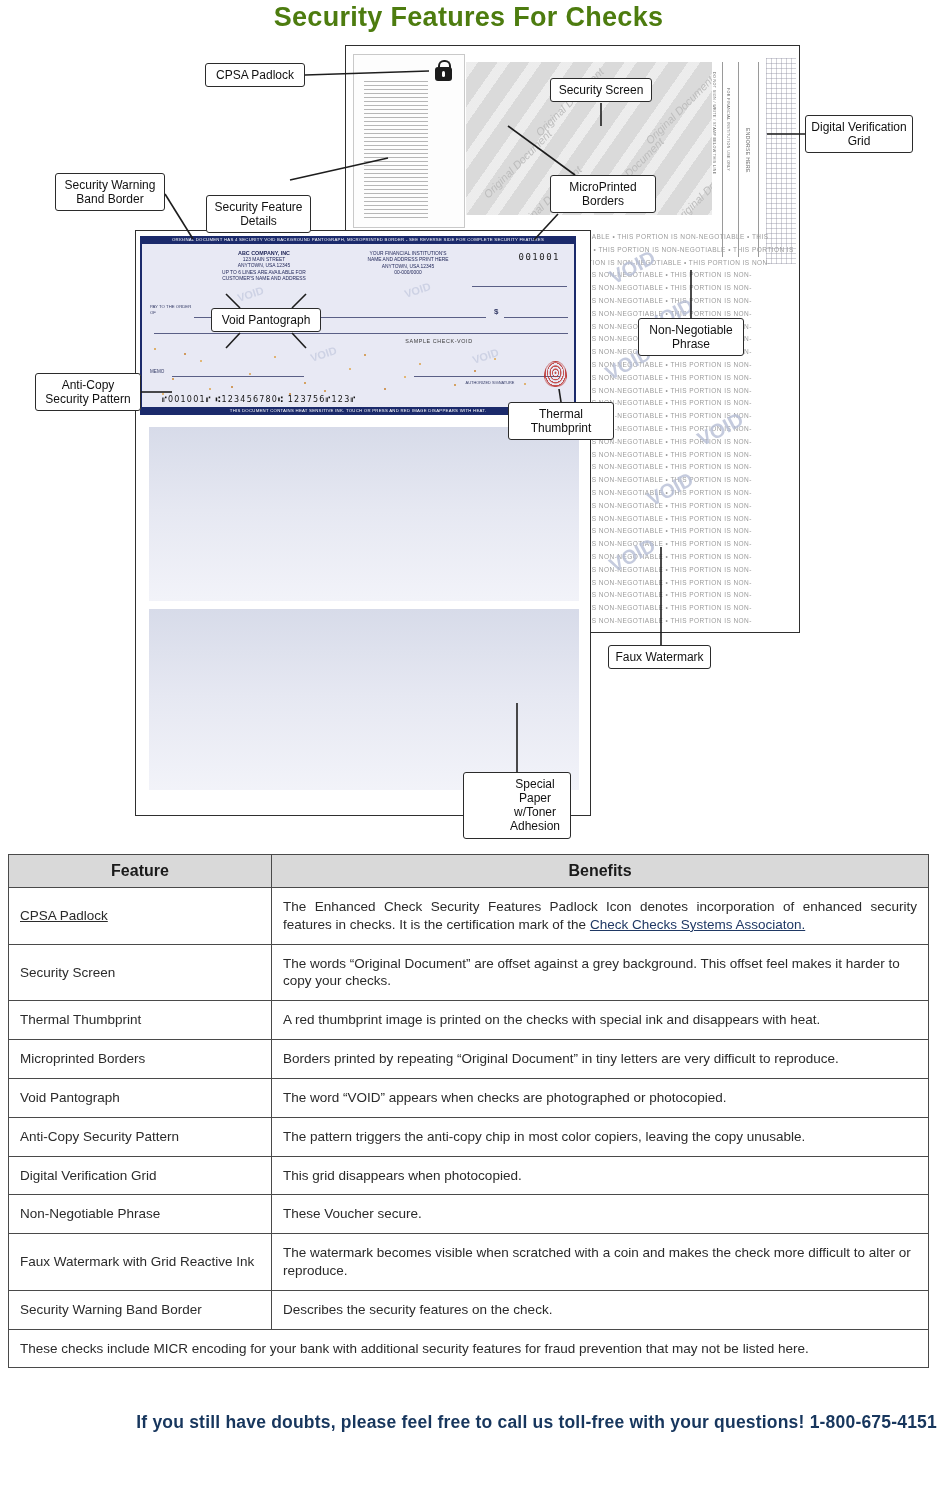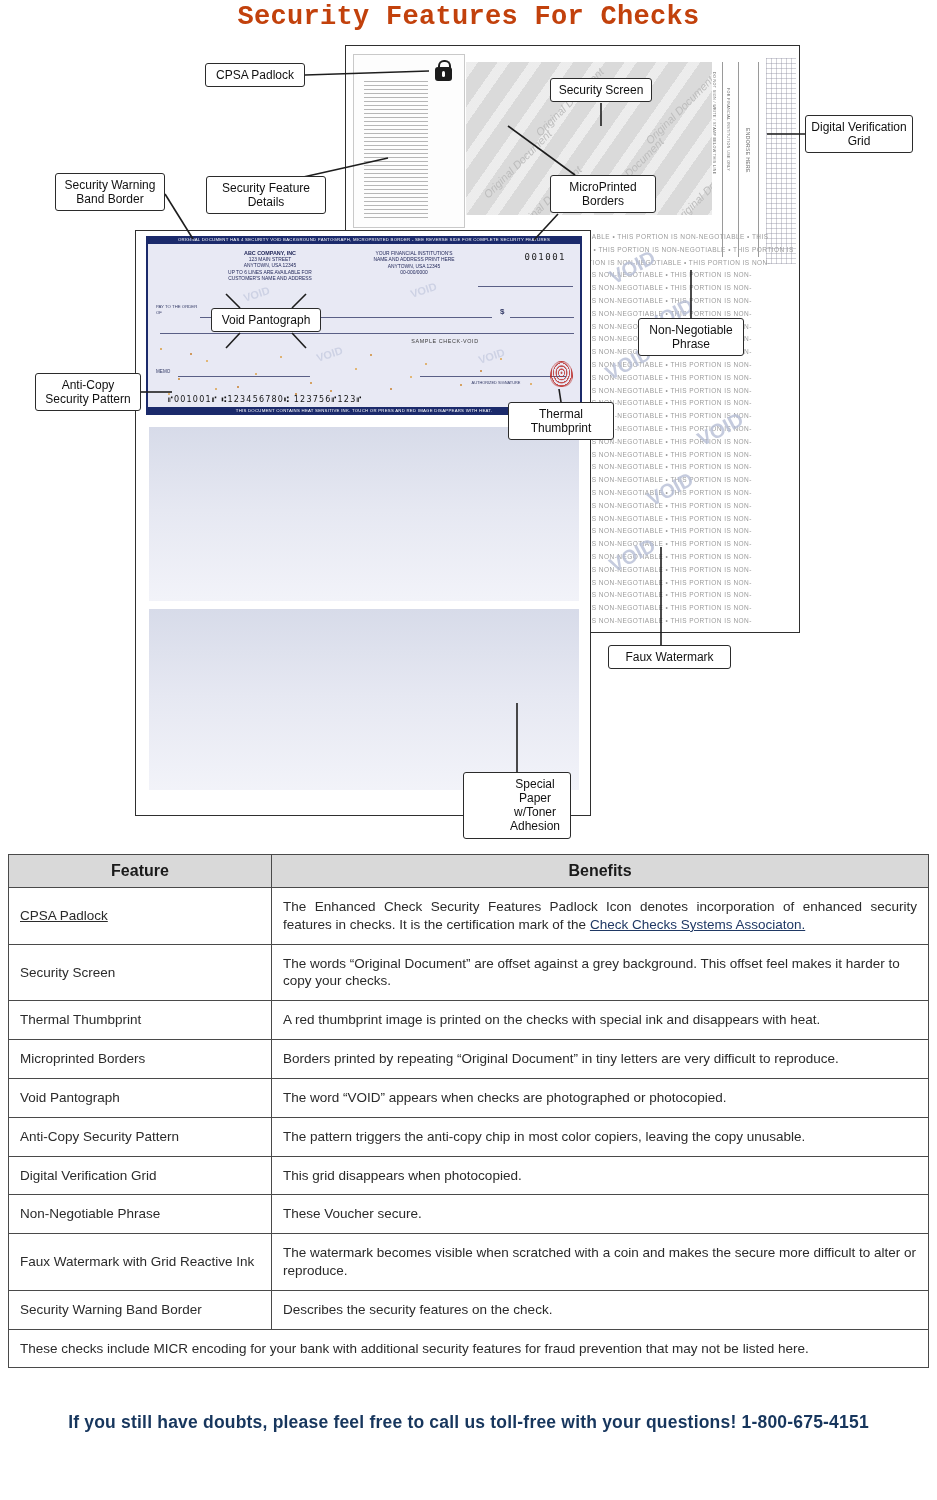--- a/index.html
+++ b/index.html
@@ -5,21 +5,21 @@
   * { margin:0; padding:0; box-sizing:border-box; }
   html,body { background:#fff; }
   body {
     width:937px; height:1500px; position:relative; overflow:hidden;
     font-family:"Liberation Sans", sans-serif; color:#222;
   }
 
   
   .page-title {
     height:36px; text-align:center; font-size:27px; font-weight:bold;
-    color:#c2410c; letter-spacing:.3px; padding-top:2px;font-family:Liberation Mono, monospace;
+    color:#4d7c0f; letter-spacing:.3px; padding-top:2px;
   }
 
   
   .diagram { position:relative; width:937px; height:818px; }
   .panel { position:absolute; background:#fff; border:1.5px solid #2f2f2f; }
   .back-panel  { left:345px; top:9px;   width:455px; height:588px; z-index:1; }
   .front-panel { left:135px; top:194px; width:456px; height:586px; z-index:2; }
 
   
   .stub { position:absolute; left:7px; top:8px; width:112px; height:174px; background:#fdfdfd; border:1px solid #c9c9c9; }
@@ -42,21 +42,21 @@
   .grid-area { position:absolute; left:420px; top:12px; width:30px; height:206px;
     background-image:
       repeating-linear-gradient(0deg,  rgba(140,140,158,.4) 0 1px, transparent 1px 5px),
       repeating-linear-gradient(90deg, rgba(140,140,158,.4) 0 1px, transparent 1px 5px); }
 
   .nonneg { position:absolute; left:2px; top:185px; width:449px; height:399px; overflow:hidden;
     font-size:6.5px; line-height:12.8px; letter-spacing:.45px; color:#9b9b9b; }
   .voidmark-back { position:absolute; font-weight:bold; color:#b7bfd6; transform:rotate(-28deg); font-size:20px; opacity:.8; }
 
   
-  .check { position:absolute; left:10px; top:5px; width:436px; height:179px; background:#e8e9f4;
+  .check { position:absolute; left:4px; top:5px; width:436px; height:179px; background:#e8e9f4;
     border-left:2px solid #1b2a6b; border-right:2px solid #1b2a6b; overflow:hidden;padding-left:24px; }
   .band { position:absolute; left:0; width:100%; height:8px; background:#1b2a6b; color:#fff;
     font-size:4.3px; line-height:8px; text-align:center; white-space:nowrap; overflow:hidden; letter-spacing:.25px; }
   .band-top { top:0; } .band-bottom { bottom:0; }
 
   .addr-block { position:absolute; text-align:center; font-size:4.9px; line-height:1.3; color:#22285a; }
   .addr-block .first { font-weight:bold; font-size:5.4px; }
   .co-block   { left:58px;  top:14px; width:128px; }
   .bank-block { left:202px; top:15px; width:128px; }
   .check-number { position:absolute; right:14px; top:16px; font-size:9px; letter-spacing:1.5px; color:#1c1c1c;
@@ -101,21 +101,21 @@
   .benefits-table { margin-left:8px; width:921px; border-collapse:collapse; table-layout:fixed; }
   .benefits-table th, .benefits-table td { border:1px solid #4a4a4a; }
   .benefits-table th { background:#d9d9d9; font-size:16px; font-weight:bold; color:#1a1a1a; padding:7px 6px; }
   .benefits-table td { font-size:13.5px; color:#2b2b2b; padding:10px 11px; vertical-align:middle; line-height:1.32; }
   .feature-col { width:263px; }
   .justify { text-align:justify; }
   .feat-link { text-decoration:underline; color:#2b2b2b; cursor:pointer; }
   .text-link { text-decoration:underline; color:#1f3864; cursor:pointer; }
 
   
-  .cta { margin-top:44px; text-align:center; font-size:17.5px; font-weight:bold; color:#17365d; letter-spacing:.2px; }
+  .cta { margin-top:44px; text-align:right; font-size:17.5px; font-weight:bold; color:#17365d; letter-spacing:.2px; }
 </style>
 </head>
 <body>
 
 <div>
 
   <h1 class="page-title">Security Features For Checks</h1>
 
   <div class="diagram">
 
@@ -226,27 +226,27 @@
         <line x1="561" y1="366" x2="559" y2="353"></line>
         <line x1="661" y1="609" x2="661" y2="511"></line>
         <line x1="517" y1="736" x2="517" y2="667"></line>
       </g>
     </svg>
 
     <div class="callout" style="left:205px; top:27px;  width:100px;"><span>CPSA Padlock</span></div>
     <div class="callout" style="left:550px; top:42px;  width:102px;"><span>Security Screen</span></div>
     <div class="callout" style="left:805px; top:79px;  width:108px;"><span>Digital Verification Grid</span></div>
     <div class="callout" style="left:55px;  top:137px; width:110px;"><span>Security Warning Band Border</span></div>
-    <div class="callout" style="left:206px; top:140px; width:120px;"><span>Security Feature Details</span></div>
+    <div class="callout" style="left:206px; top:159px; width:105px;"><span>Security Feature Details</span></div>
     <div class="callout" style="left:550px; top:139px; width:106px;"><span>MicroPrinted Borders</span></div>
     <div class="callout" style="left:211px; top:272px; width:110px;"><span>Void Pantograph</span></div>
     <div class="callout" style="left:638px; top:282px; width:106px;"><span>Non-Negotiable Phrase</span></div>
     <div class="callout" style="left:35px;  top:337px; width:106px;"><span>Anti-Copy Security Pattern</span></div>
     <div class="callout" style="left:508px; top:366px; width:106px;"><span>Thermal Thumbprint</span></div>
-    <div class="callout" style="left:608px; top:609px; width:123px;"><span>Faux Watermark</span></div>
+    <div class="callout" style="left:608px; top:609px; width:103px;"><span>Faux Watermark</span></div>
     <div class="callout" style="left:463px; top:736px; width:108px;padding-left:41px;"><span>Special Paper w/Toner Adhesion</span></div>
   </div>
 
   <table class="benefits-table">
     <colgroup>
         <col class="feature-col">
         <col>
       </colgroup>
     <thead>
       <tr>
@@ -282,21 +282,21 @@
       <tr>
         <td>Digital Verification Grid</td>
         <td>This grid disappears when photocopied.</td>
       </tr>
       <tr>
         <td>Non-Negotiable Phrase</td>
         <td>These Voucher secure.</td>
       </tr>
       <tr>
         <td>Faux Watermark with Grid Reactive Ink</td>
-        <td>The watermark becomes visible when scratched with a coin and makes the secure more difficult to alter or reproduce.</td>
+        <td>The watermark becomes visible when scratched with a coin and makes the check more difficult to alter or reproduce.</td>
       </tr>
       <tr>
         <td>Security Warning Band Border</td>
         <td>Describes the security features on the check.</td>
       </tr>
       <tr>
         <td colspan="2">These checks include MICR encoding for your bank with additional security features for fraud prevention that may not be listed here.</td>
       </tr>
     </tbody>
   </table>

